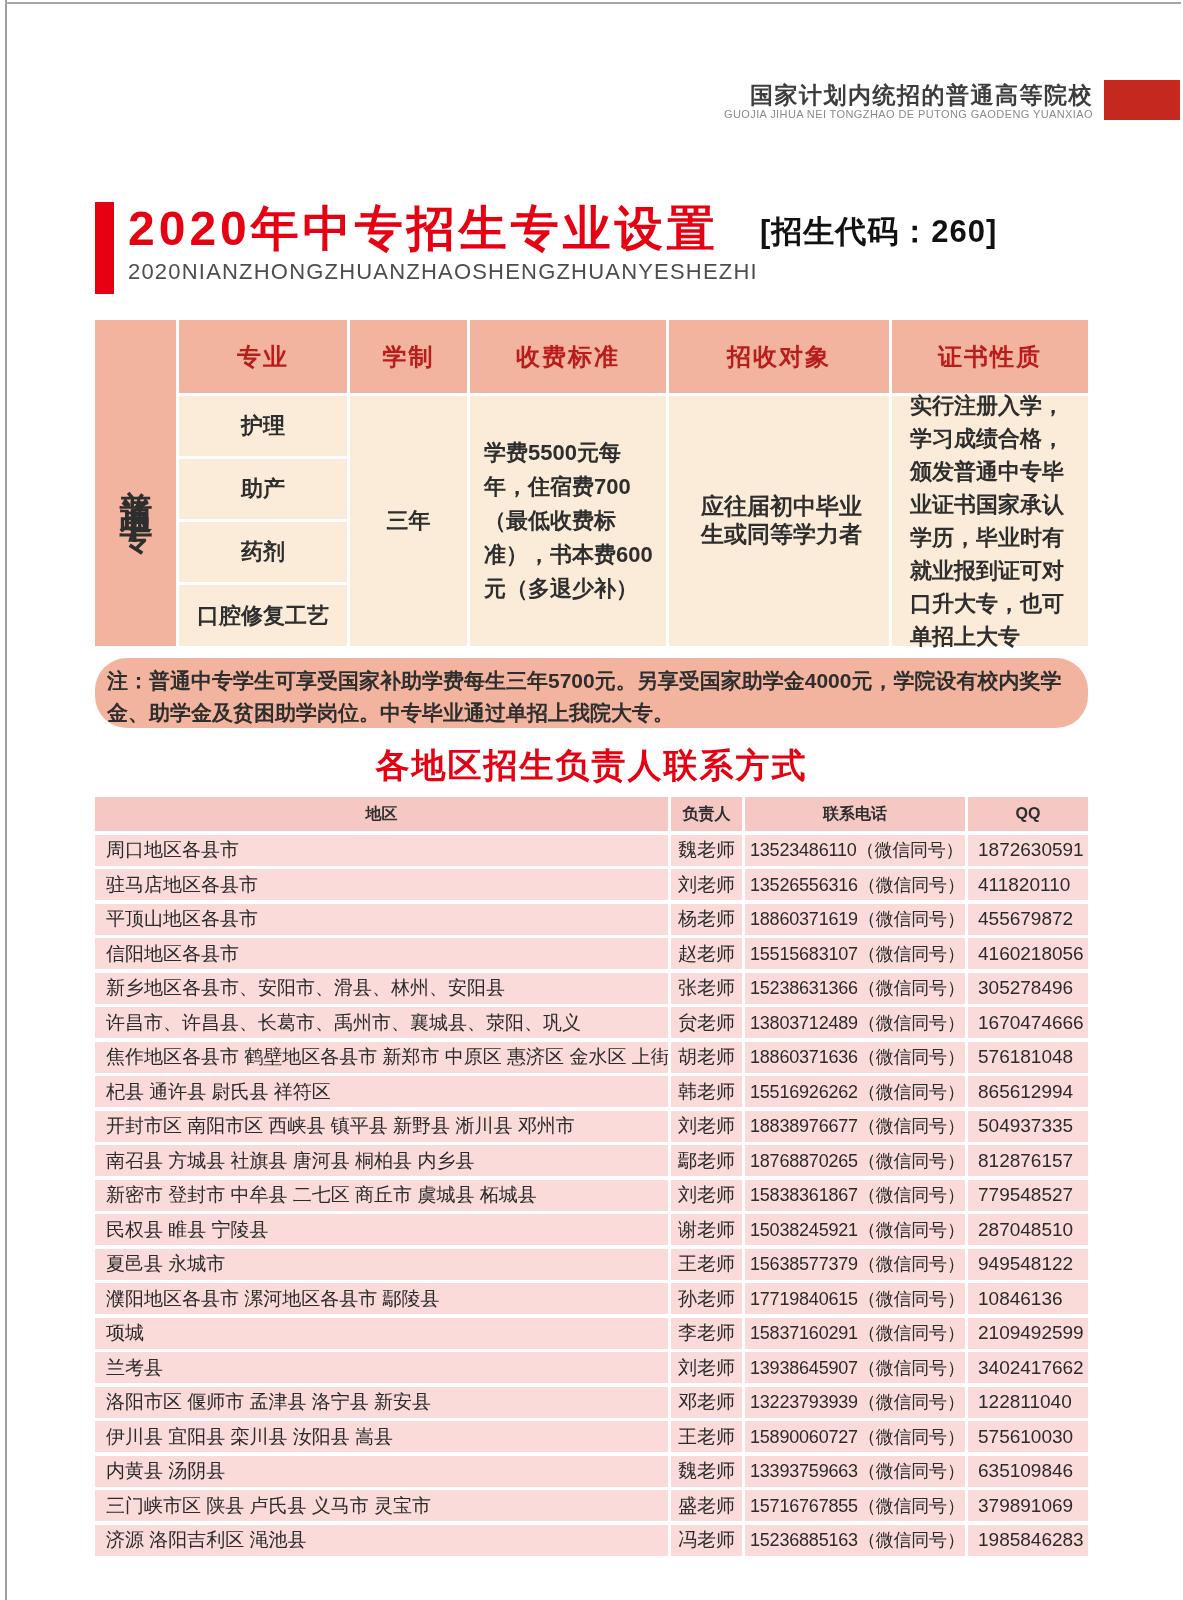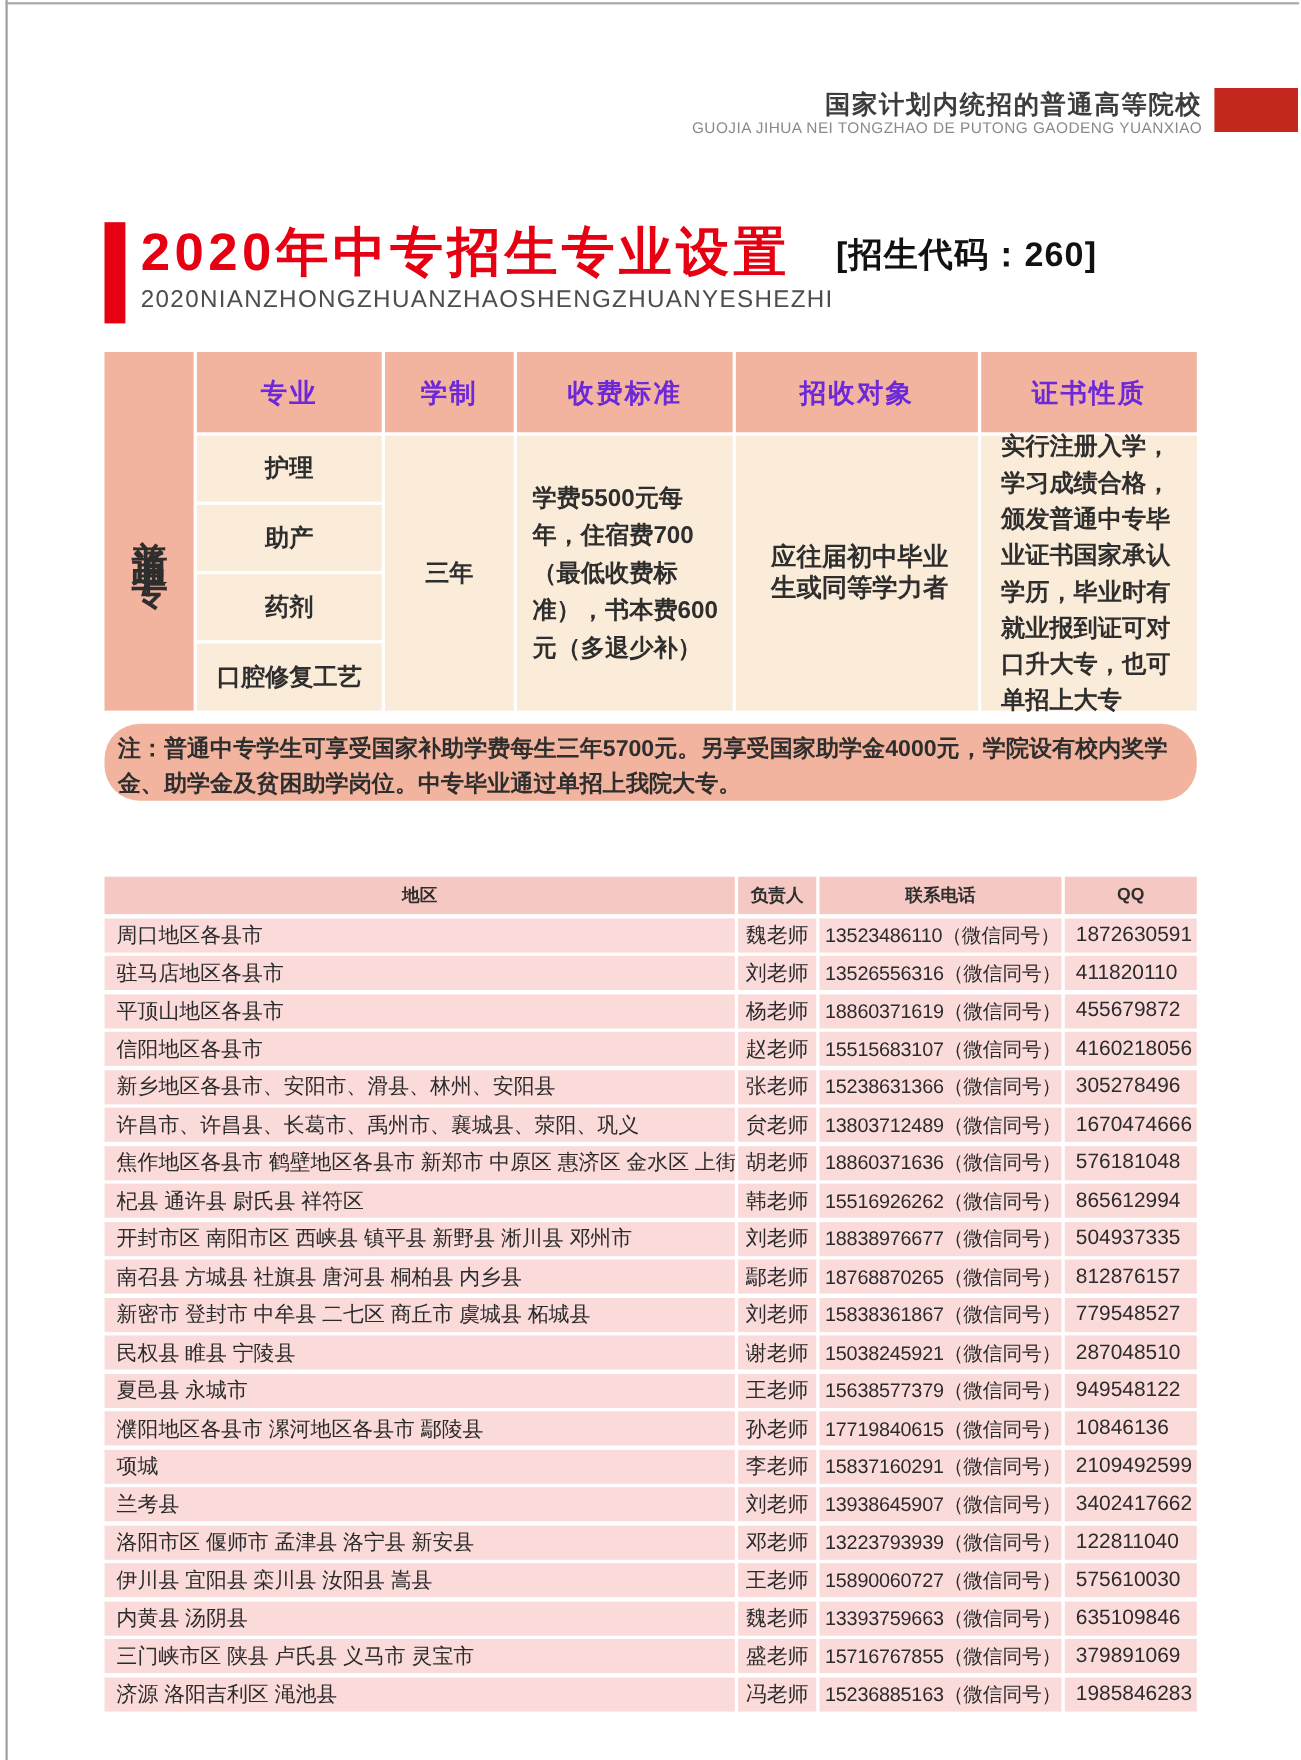--- a/index.html
+++ b/index.html
@@ -10,40 +10,40 @@
     font-family:"Liberation Sans","DejaVu Sans",sans-serif;
     overflow:hidden;
     color:#2e2e2e;
   }
   
   .edge-left{position:absolute;left:5px;top:0;width:2px;height:1600px;background:#a0a0a0;}
   .edge-top{position:absolute;left:5px;top:2px;width:1176px;height:2px;background:#a8a8a8;}
 
   
   .hd-title{position:absolute;right:90px;top:80px;font-size:23px;font-weight:700;color:#3d3d3d;letter-spacing:1.5px;white-space:nowrap;}
-  .hd-pinyin{position:absolute;right:90px;top:108px;font-size:14px;color:#8a8a8a;letter-spacing:.4px;white-space:nowrap;}
+  .hd-pinyin{position:absolute;right:90px;top:108px;font-size:11px;color:#8a8a8a;letter-spacing:.4px;white-space:nowrap;}
   .hd-redblock{position:absolute;left:1104px;top:80px;width:76px;height:40px;background:#c4281e;}
 
   
   .t-bar{position:absolute;left:95px;top:202px;width:19px;height:92px;background:#e60012;}
   .t-main{position:absolute;left:128px;top:197px;font-size:48px;font-weight:700;color:#e60012;letter-spacing:4px;white-space:nowrap;}
   .t-code{position:absolute;left:760px;top:211px;font-size:31px;font-weight:700;color:#111;letter-spacing:1px;white-space:nowrap;}
   .t-pinyin{position:absolute;left:128px;top:259px;font-size:22px;font-weight:500;color:#4d4d4d;letter-spacing:1.2px;white-space:nowrap;}
 
   
   .p-table{
     position:absolute;left:95px;top:320px;width:993px;height:326px;
     display:grid;
     grid-template-columns:81px 168px 117px 196px 220px 1fr;
     grid-template-rows:73px 60px 60px 60px 61px;
     column-gap:3px;row-gap:3px;
     background:#ffffff;
   }
   .p-cell{display:flex;align-items:center;justify-content:center;}
-  .p-head{background:#f2b49e;font-size:24px;font-weight:700;color:#6d28d9;letter-spacing:2px;}
+  .p-head{background:#f2b49e;font-size:24px;font-weight:700;color:#b91c1c;letter-spacing:2px;}
   .p-body{background:#fbecd9;font-size:22px;font-weight:600;color:#2e2e2e;}
   .p-side{
     grid-column:1;grid-row:1 / span 5;background:#f2b49e;
     writing-mode:vertical-rl;text-orientation:upright;
     font-size:33px;font-weight:700;letter-spacing:10px;color:#2e2e2e;
     display:flex;align-items:center;justify-content:center;
   }
   .p-span4{grid-row:2 / span 4;}
   .p-fee{justify-content:flex-start;text-align:left;padding:0 12px 0 14px;line-height:1.55;font-weight:600;}
   .p-target{justify-content:flex-start;text-align:left;padding-left:32px;padding-right:8px;line-height:1.2;font-size:23px;}
@@ -110,20 +110,21 @@
     <div class="p-cell p-body" style="grid-column:2;grid-row:4;">药剂</div>
 
     <div class="p-cell p-body p-span4" style="grid-column:3;">三年</div>
     <div class="p-cell p-body p-span4 p-fee" style="grid-column:4;">学费5500元每年，住宿费700（最低收费标准），书本费600元（多退少补）</div>
     <div class="p-cell p-body p-span4 p-target" style="grid-column:5;">应往届初中毕业生或同等学力者</div>
     <div class="p-cell p-body p-span4 p-cert" style="grid-column:6;">实行注册入学，学习成绩合格，颁发普通中专毕业证书国家承认学历，毕业时有就业报到证可对口升大专，也可单招上大专</div>
   </div>
 
   <div class="note">注：普通中专学生可享受国家补助学费每生三年5700元。另享受国家助学金4000元，学院设有校内奖学金、助学金及贫困助学岗位。中专毕业通过单招上我院大专。</div>
 
+  <div class="c-title">各地区招生负责人联系方式</div>
 
   <div class="c-table">
     <div class="c-h">地区</div>
     <div class="c-h">负责人</div>
     <div class="c-h">联系电话</div>
     <div class="c-h">QQ</div>
 
     <div class="c-cell c-region">周口地区各县市</div>
     <div class="c-cell c-teacher">魏老师</div>
     <div class="c-cell c-phone">13523486110（微信同号）</div>

